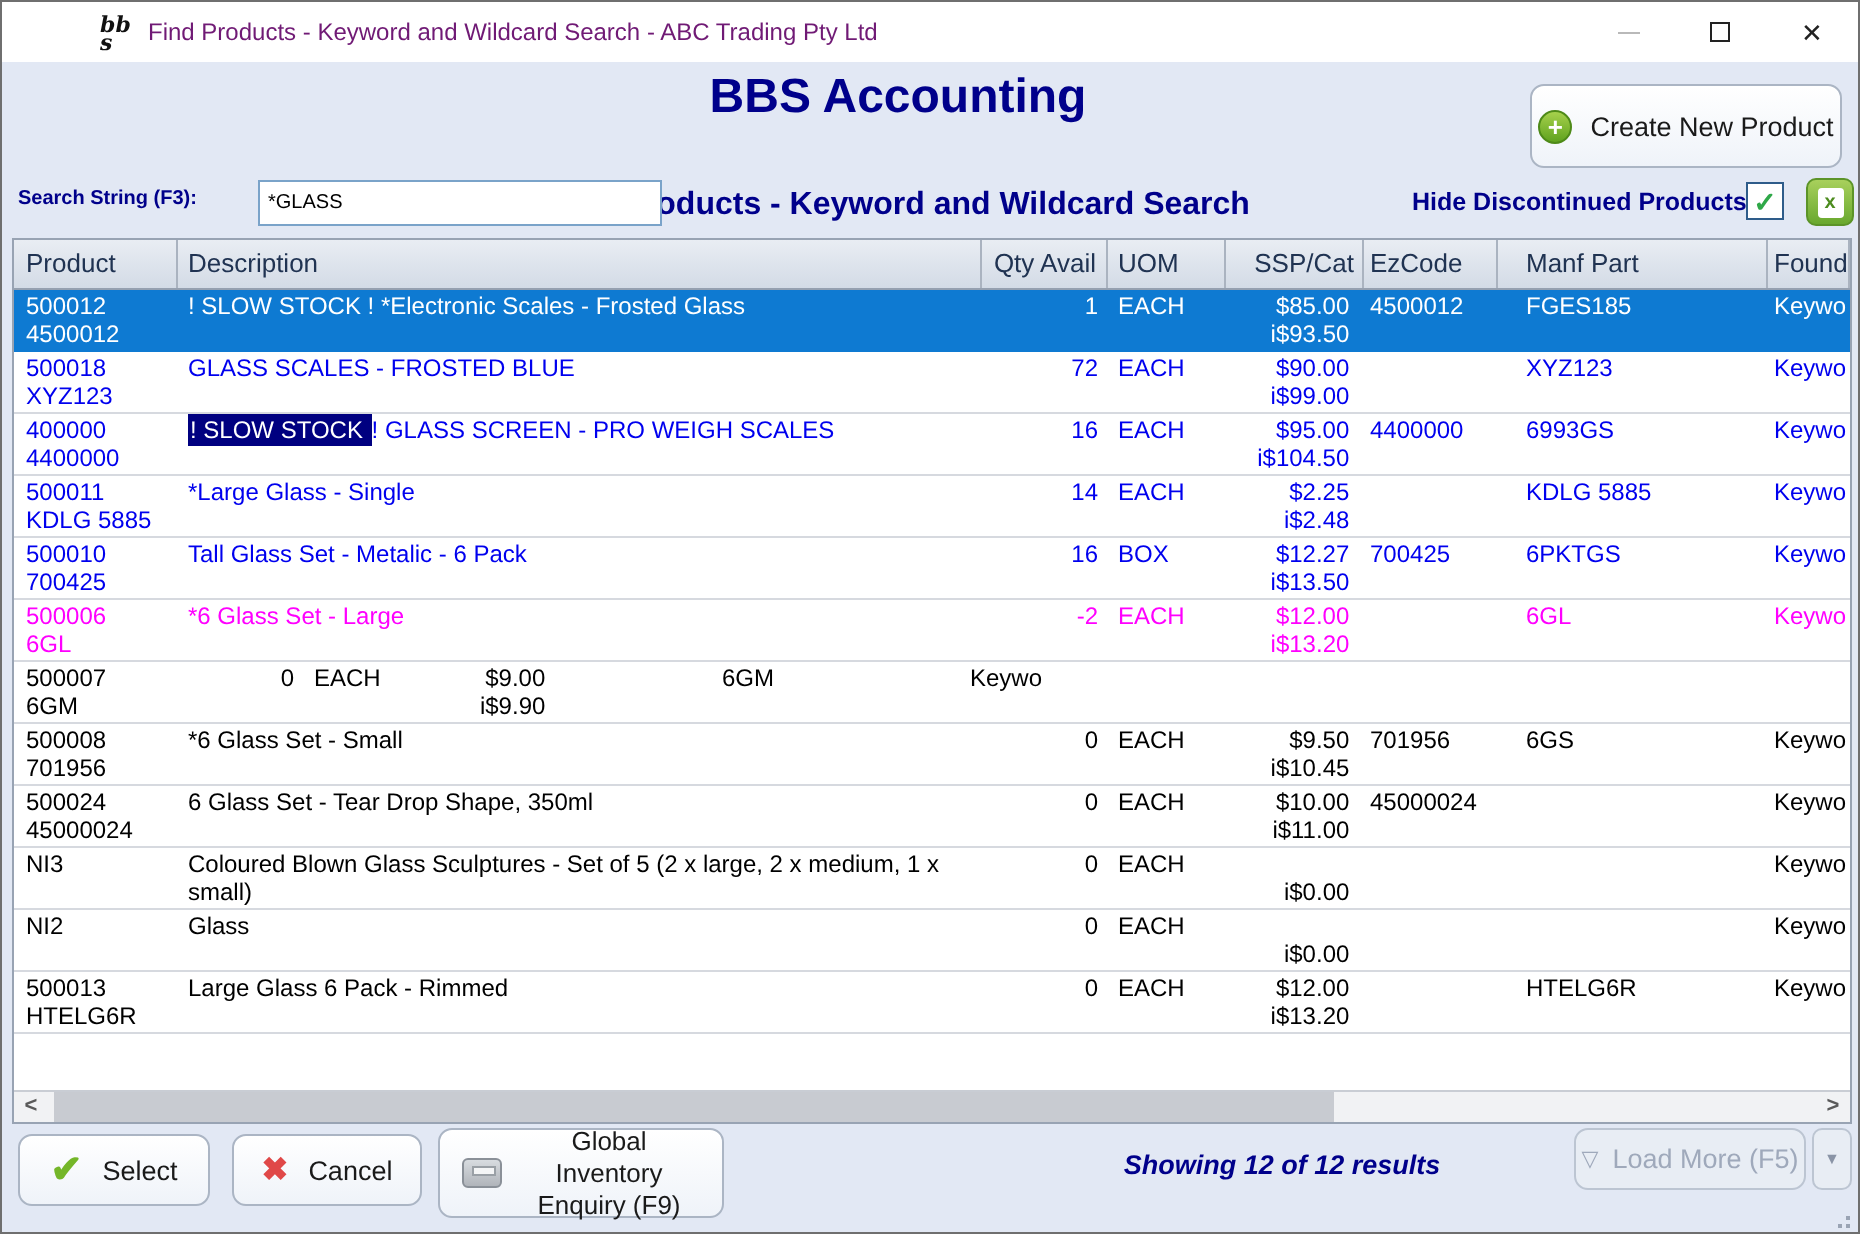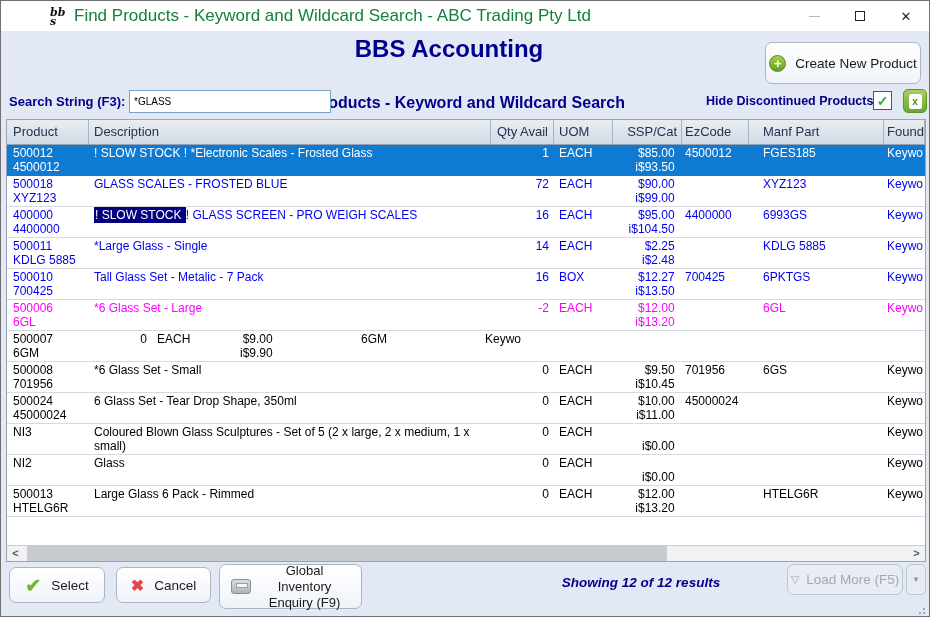--- a/index.html
+++ b/index.html
@@ -12,21 +12,21 @@
   .titlebar {
     position:absolute; top:0; left:0; width:100%; height:30px;
     background:#ffffff; display:flex; align-items:center;padding-left:40px;
   }
   .app-logo {
     width:17px; height:22px; margin-left:9px; margin-right:7px;
     font-family:"DejaVu Serif", serif; font-weight:bold; font-style:italic;
     font-size:11px; line-height:9px; word-break:break-all; color:#111;
     padding-top:3px;
   }
-  .titlebar-text { font-size:17px; color:#15803d; }
+  .titlebar-text { font-size:12px; color:#701a75; }
   .win-controls { position:absolute; right:0; top:0; height:30px; display:flex; }
   .win-btn { width:46px; height:30px; display:flex; align-items:center; justify-content:center; font-size:13px; color:#222; }
   .win-btn .min-glyph { width:11px; border-top:1px solid #b9b9b9; }
   .win-btn .max-glyph { width:10px; height:10px; border:1px solid #222; }
   .win-btn .close-glyph { font-size:13px; color:#222; }
   
   .header-zone { position:absolute; top:30px; left:0; width:100%; height:88px; }
   .titles { position:absolute; top:4px; left:0; width:896px; text-align:center; color:#00008B; }
   .app-title { font-size:24px; font-weight:bold; line-height:28px; }
   .page-title { font-size:16px; font-weight:bold; line-height:22px;margin-top:29px; }
@@ -36,21 +36,21 @@
     display:flex; align-items:center; justify-content:center;
     font-size:13.5px; color:#1a1a1a; cursor:default;
   }
   .create-btn { position:absolute; top:11px; right:8px; width:156px; height:42px; gap:9px; }
   .plus-circle {
     width:17px; height:17px; border-radius:50%;
     background:linear-gradient(#a6d14c,#5fa21e); border:1px solid #4e8a18;
     color:#fff; font-size:13px; font-weight:bold; line-height:15px; text-align:center;
   }
   
-  .search-label { position:absolute; top:63px; left:8px; font-size:13px; font-weight:bold; color:#00008B; }
+  .search-label { position:absolute; top:63px; left:8px; font-size:10px; font-weight:bold; color:#00008B; }
   .search-input {
     position:absolute; top:59px; left:128px; width:202px; height:23px;
     border:1px solid #7aa3c9; background:#fff; font-size:10px;
     font-family:"Liberation Sans", sans-serif; padding:0 4px; color:#000;
   }
   .hide-label { position:absolute; top:63px; left:705px; font-size:12.5px; font-weight:bold; color:#00008B; }
   .hide-checkbox {
     position:absolute; top:60px; left:872px; width:19px; height:19px;
     background:#fff; border:1px solid #2e5c8a; display:flex; align-items:center; justify-content:center;
     font-size:14px; font-weight:bold; color:#2fa848;
@@ -281,21 +281,21 @@
           </div>
           <div class="c c-found">
             <div>Keywo</div>
           </div>
         </div>
         <div class="trow blue">
           <div class="c c-product">
             <div>500010</div>
             <div>700425</div>
           </div>
-          <div class="c c-desc"><span>Tall Glass Set - Metalic - 7 Pack</span><span></span></div>
+          <div class="c c-desc"><span>Tall Glass Set - Metalic - 6 Pack</span><span></span></div>
           <div class="c c-qty">
             <div>16</div>
           </div>
           <div class="c c-uom">
             <div>BOX</div>
           </div>
           <div class="c c-ssp">
             <div>$12.27&nbsp;</div>
             <div>i$13.50&nbsp;</div>
           </div>

